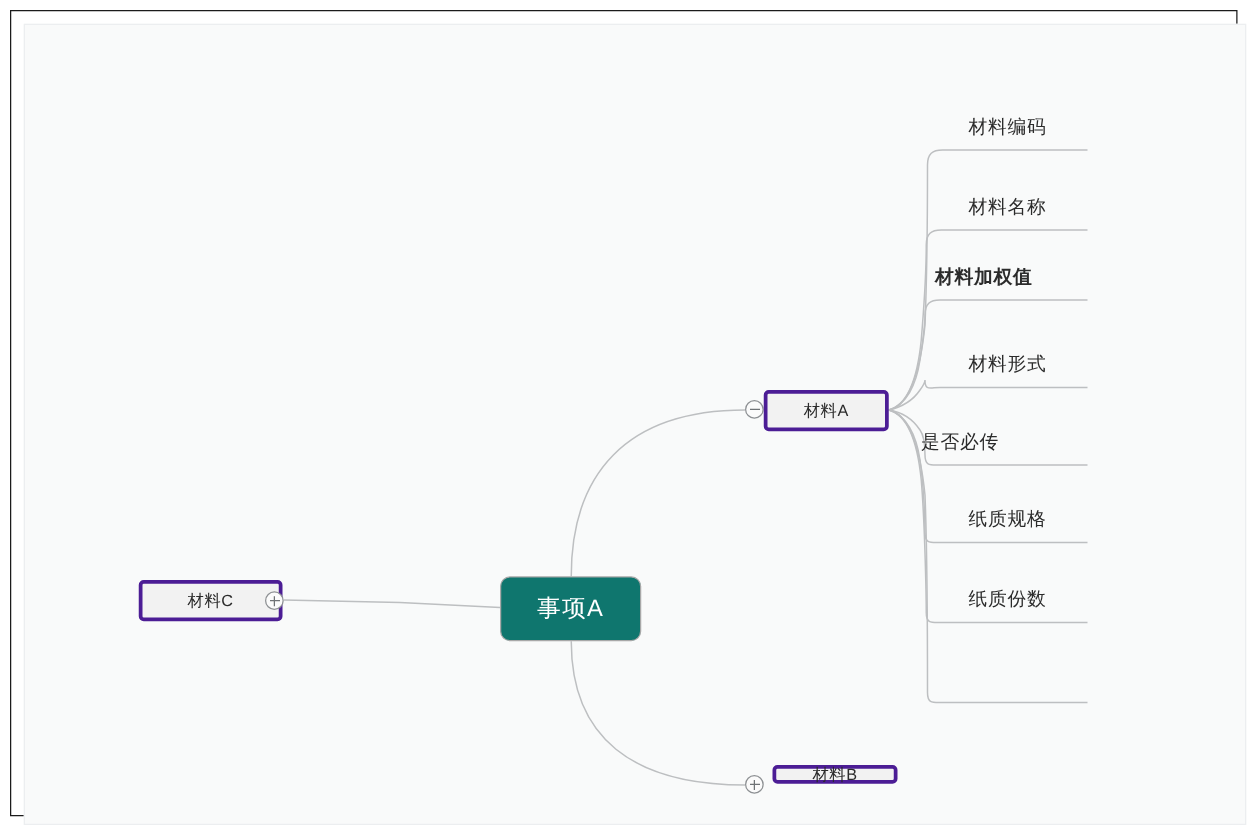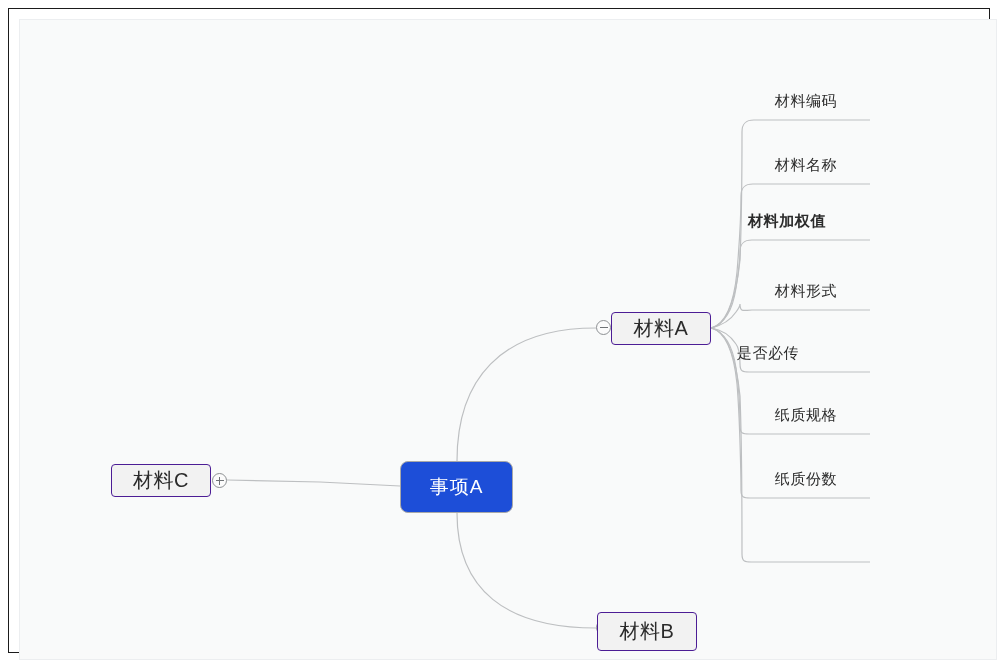--- a/index.html
+++ b/index.html
@@ -51,27 +51,27 @@
     position: absolute;
     box-sizing: border-box;
     display: flex;
     align-items: center;
     justify-content: center;
     border-radius: 4px;
     white-space: nowrap;
   }
   .node-box {
     background: #f2f2f2;
-    border: 1px solid #4c1d95;
+    border: 3px solid #4c1d95;
     color: #2b2b2b;
-    font-size: 20px;
+    font-size: 13px;
     letter-spacing: 0.5px;
   }
   .node-root {
-    background: #1d4ed8;
+    background: #0f766e;
     border: 1px solid #a8a8a8;
     border-radius: 8px;
     color: #ffffff;
     font-size: 19px;
     letter-spacing: 1px;
   }
 
   
   .toggle {
     position: absolute;
@@ -148,32 +148,32 @@
                    C 721,479 725,478 733,478 L 850,478"></path>
           <path d="M 691,308 C 706,310 716,336 720,376 C 722,426 722,522 722,534
                    C 722,543 726,542 734,542 L 850,542"></path>
         </g>
       </svg>
 
       <div class="node node-root" style="left:380px; top:441px; width:113px; height:52px;">
         <span>事项A</span>
       </div>
 
-      <div class="node node-box" style="left:91px; top:444px; width:100px; height:33px;">
+      <div class="node node-box" style="left:91px; top:444px; width:115px; height:33px;">
         <span>材料C</span>
       </div>
       <div class="toggle plus" style="left:192px; top:453px;"></div>
 
       <div class="toggle" style="left:576px; top:300px;"></div>
       <div class="node node-box" style="left:591px; top:292px; width:100px; height:33px;">
         <span>材料A</span>
       </div>
 
       <div class="toggle plus" style="left:576px; top:600px;"></div>
-      <div class="node node-box" style="left:577px; top:592px; width:100px; height:39px;">
+      <div class="node node-box" style="left:598px; top:592px; width:100px; height:15px;">
         <span>材料B</span>
       </div>
 
       <div class="leaf" style="left:722px; top:66px;">
         <span>材料编码</span>
       </div>
       <div class="leaf" style="left:722px; top:130px;">
         <span>材料名称</span>
       </div>
       <div class="leaf" style="left:703px; top:186px;font-weight:bold;">

